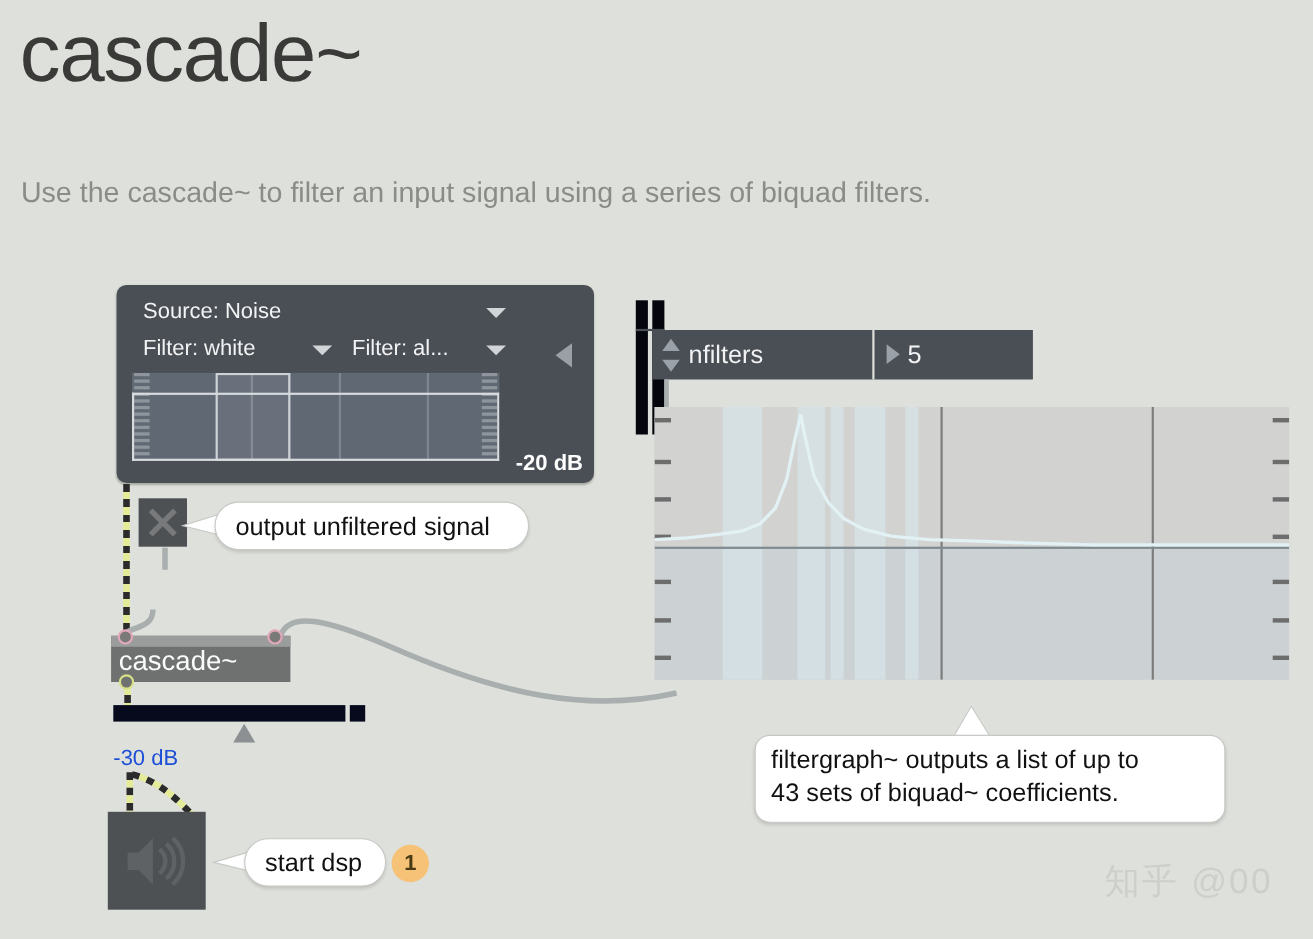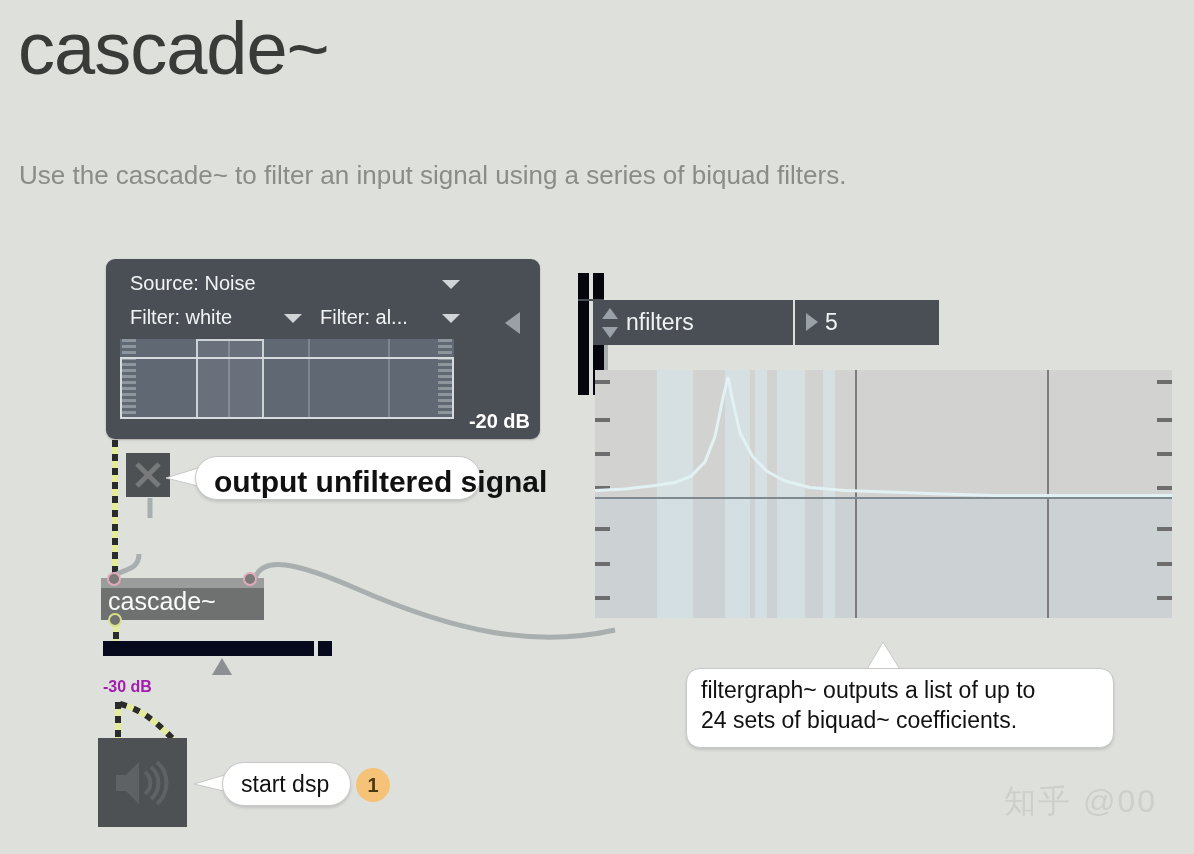--- a/index.html
+++ b/index.html
@@ -152,37 +152,37 @@
   }
 
   
   .gain-bar{position:absolute;top:641px;height:15px;background:#060a1c;}
   .gain-tri{
     position:absolute;left:212px;top:658px;width:0;height:0;
     border-left:10px solid transparent;border-right:10px solid transparent;
     border-bottom:17px solid #8c9093;
   }
   .gain-label{
-    position:absolute;left:103px;top:678px;color:#a21caf;font-size:16px;font-weight:700;
+    position:absolute;left:103px;top:678px;color:#1d4ed8;font-size:20px;font-weight:400;
   }
 
   
   .speaker{
     position:absolute;left:98px;top:738px;width:89px;height:89px;background:#4e5153;
   }
   .speaker svg{position:absolute;left:14px;top:20px;}
 
   
   .bubble{
     position:absolute;background:#fff;border:1px solid #c8c9c6;
     border-radius:22px;box-shadow:0 2px 3px rgba(0,0,0,.13);
     color:#111;white-space:nowrap;
   }
   .bubble.b1{left:195px;top:456px;width:284px;height:42px;}
-  .bubble.b1 span{position:absolute;left:18px;top:8px;font-size:30px;font-weight:bold;}
+  .bubble.b1 span{position:absolute;left:18px;top:8px;font-size:23px;}
   .bubble.b2{left:222px;top:762px;width:127px;height:42px;}
   .bubble.b2 span{position:absolute;left:18px;top:8px;font-size:23px;}
   .bubble.b3{
     left:669px;top:668px;width:426px;height:78px;border-radius:14px;margin-left:17px;
   }
   .bubble.b3 .l1{position:absolute;left:14px;top:8px;font-size:23px;}
   .bubble.b3 .l2{position:absolute;left:14px;top:38px;font-size:23px;}
   .badge{
     position:absolute;left:356px;top:768px;width:34px;height:34px;border-radius:50%;
     background:#f6c277;color:#4a3a14;font-size:20px;font-weight:700;
@@ -374,17 +374,17 @@
   <div class="bubble b2">
     <span>start dsp</span>
   </div>
   <div class="badge">1</div>
 
   <svg style="position:absolute;left:860px;top:638px;width:48px;height:36px;">
     <path d="M 23 4 L 6 33 L 41 33 Z" fill="#fff" stroke="#c8c9c6" stroke-width="1"></path>
   </svg>
   <div class="bubble b3">
     <div class="l1">filtergraph~ outputs a list of up to</div>
-    <div class="l2">24 sets of biquad~ coefficients.</div>
+    <div class="l2">43 sets of biquad~ coefficients.</div>
   </div>
 
   <div class="watermark">知乎 @00</div>
 </div>
 
 </body></html>

